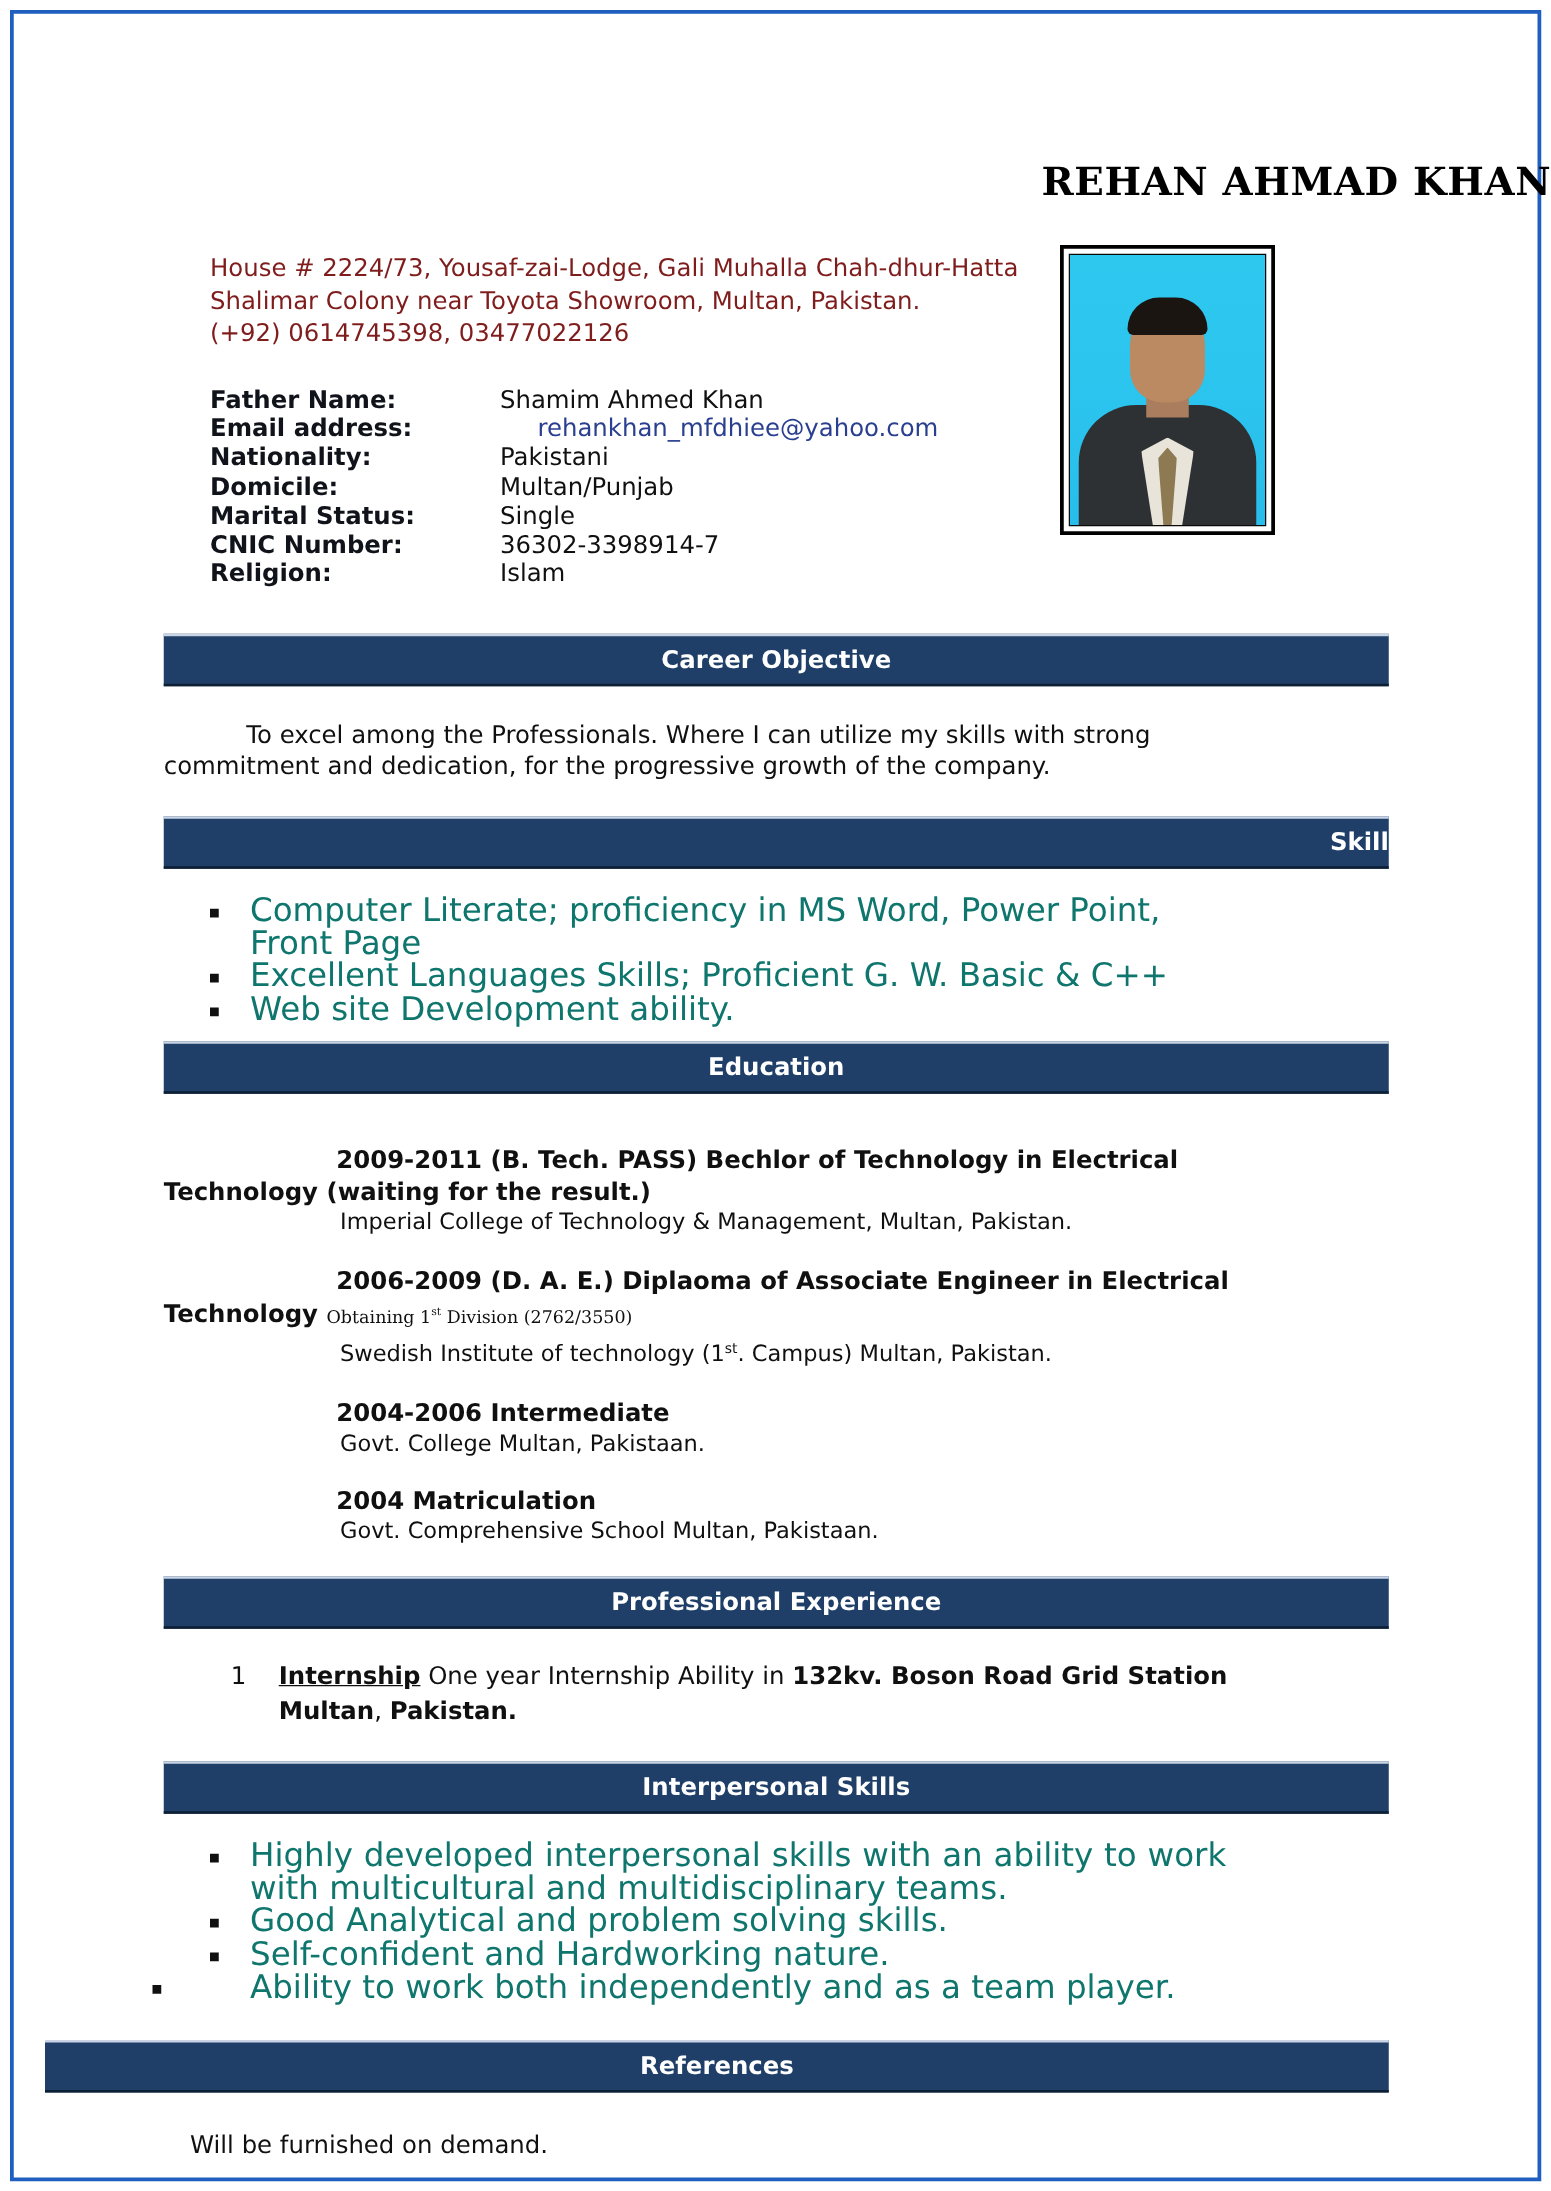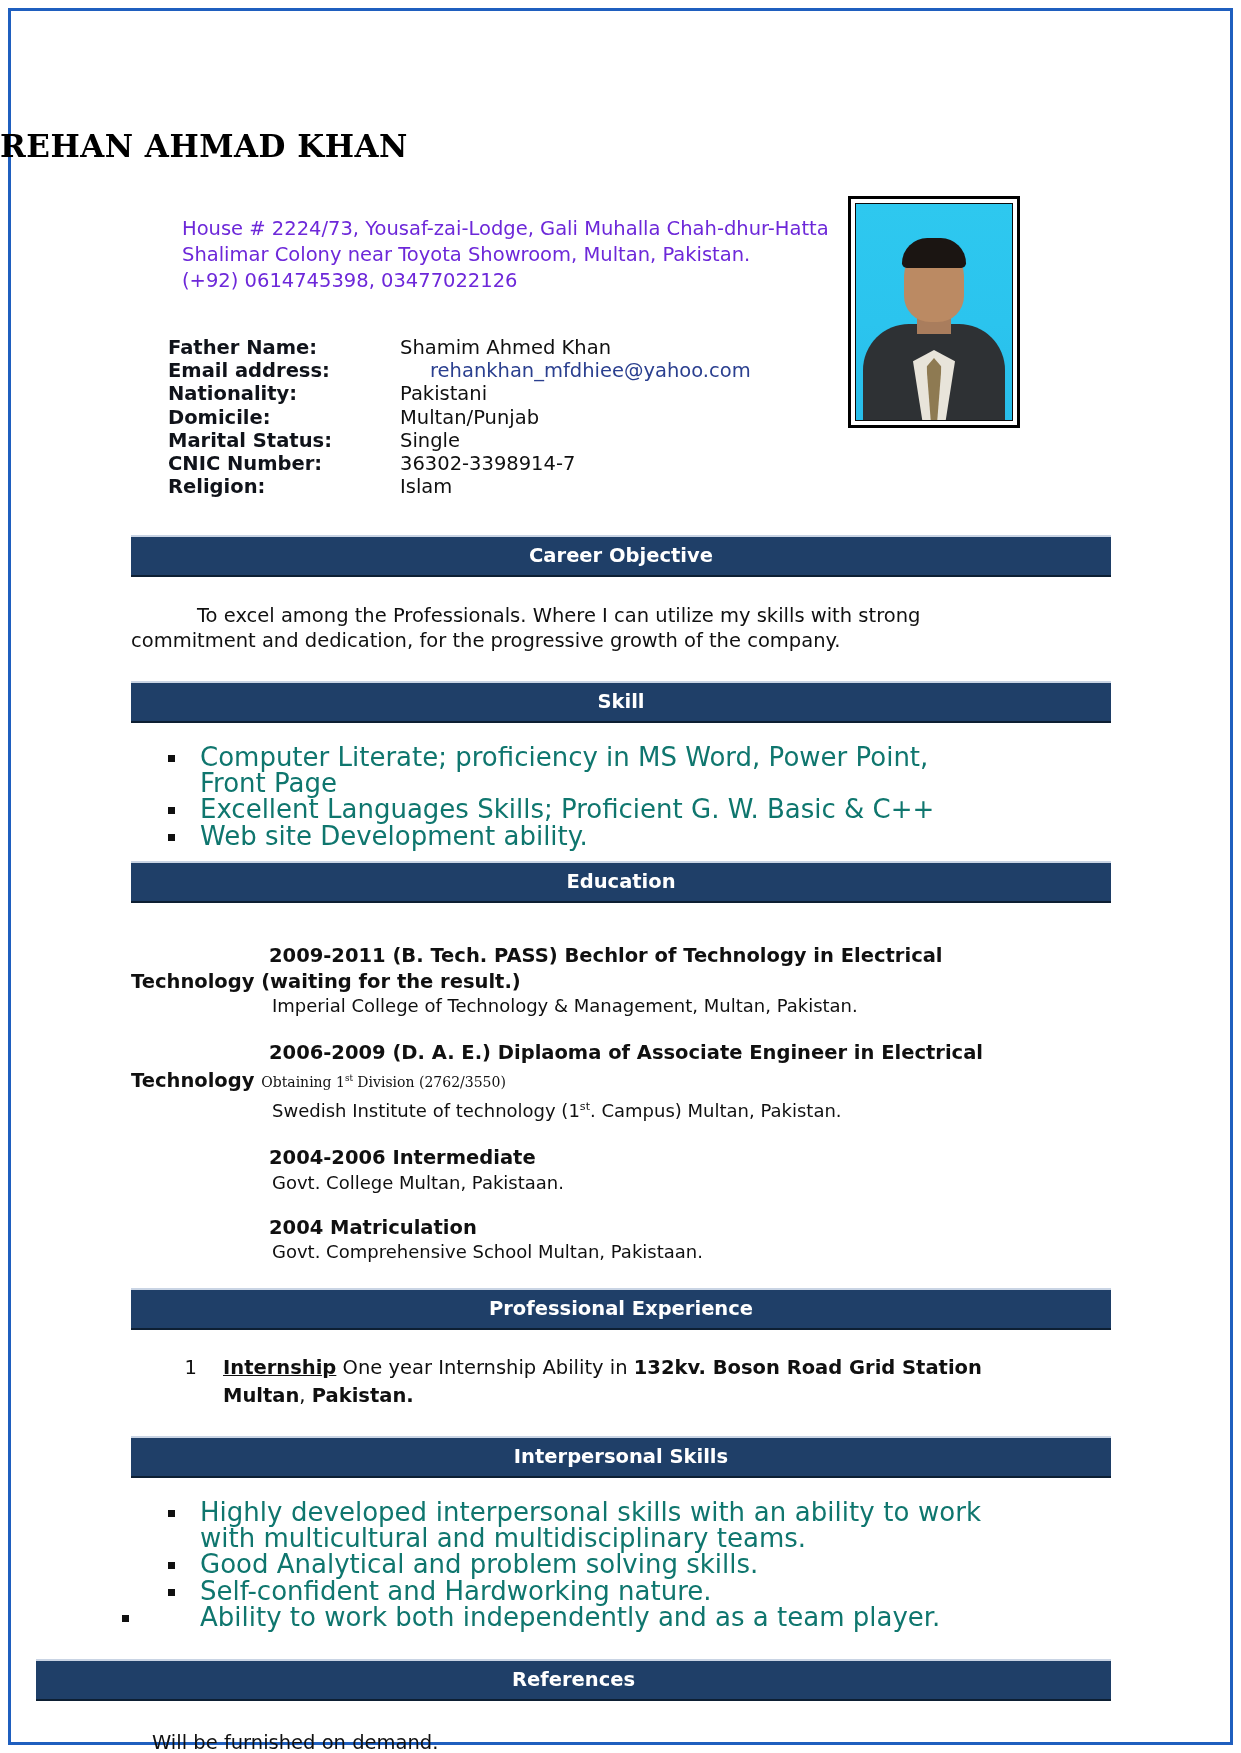--- a/index.html
+++ b/index.html
@@ -37,36 +37,36 @@
     position: absolute;
     left: 0;
     top: 0;
     width: 1241px;
     padding: 0;
     box-sizing: border-box;
   }
 
   
   .name-title {
-    text-align: left;
+    text-align: right;
     font-family: "DejaVu Serif", serif;
     font-weight: bold;
     font-size: 31px;
     letter-spacing: 0.5px;
     color: #000000;
     margin: 0;
     padding-top: 128px;
   }
 
   .addr-block {
-    margin: 14px;
+    margin: 0;
     padding: 38px 0 0 168px;
     font-size: 19.5px;
     line-height: 26px;
-    color: #6d28d9;
+    color: #7f1d1d;
     width: 700px;
   }
   .addr-line { white-space: nowrap; }
 
   
   .photo-frame {
     position: absolute;
     left: 848px;
     top: 196px;
     width: 172px;
@@ -170,21 +170,21 @@
     color: #ffffff;
     text-align: center;
     font-weight: bold;
     font-size: 19.5px;
     padding: 7px 0 8px 0;
     border-top: 2px solid #c9d4e4;
     border-bottom: 2px solid #0d1f33;
     box-sizing: border-box;
   }
   .sb-objective { margin-top: 37px; }
-  .sb-skill { margin-top: 28px; }
+  .sb-skill { margin-top: 28px; text-align: right; }
   .sb-education { margin-top: 12px; }
   .sb-experience { margin-top: 24px; }
   .sb-interpersonal { margin-top: 26px; }
   .sb-references { margin-top: 28px; margin-left: 36px; }
 
   
   .objective {
     margin: 0;
     padding: 26px 258px 0 131px;
     font-size: 19.5px;

